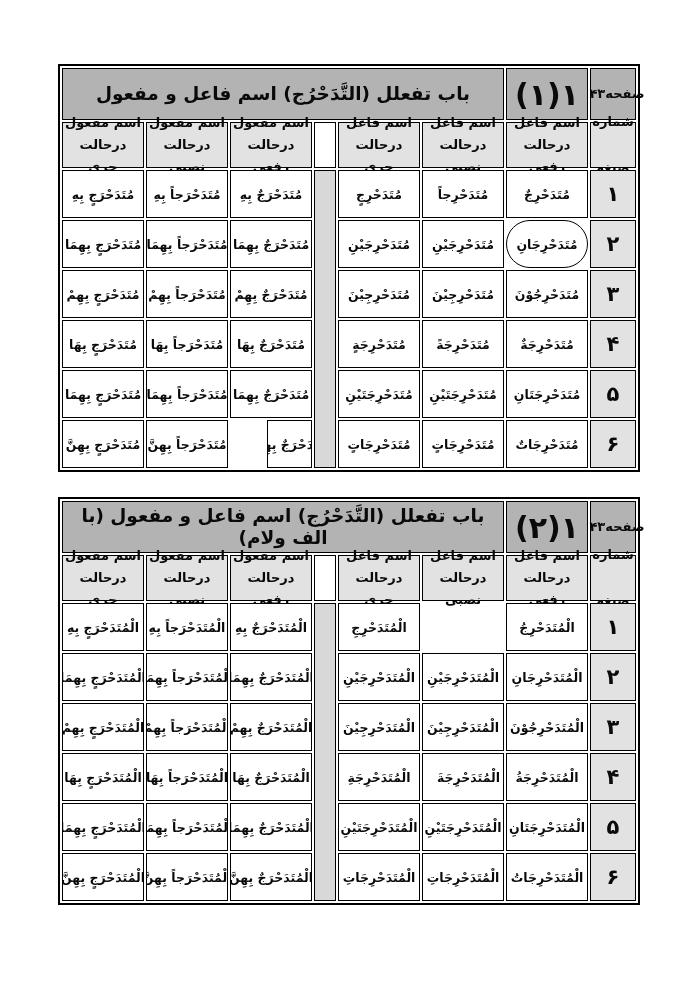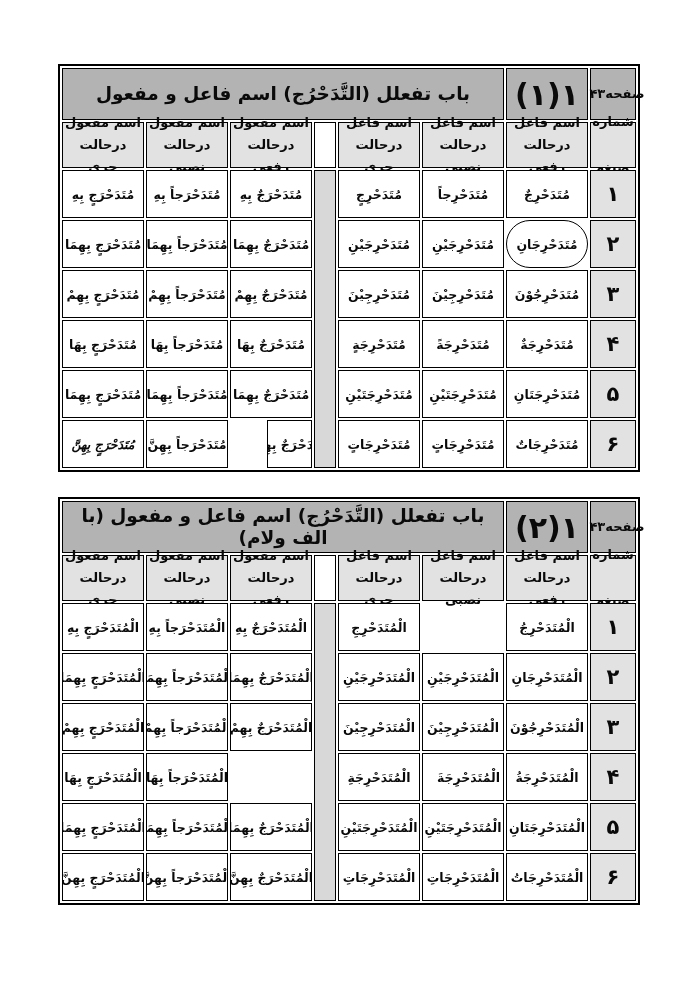--- a/index.html
+++ b/index.html
@@ -143,21 +143,21 @@
     <div class="cell word-cell" style="grid-area: 7 / 4;">مُتَدَحْرِجَتَيْنِ</div>
     <div class="cell word-cell" style="grid-area: 7 / 6;">مُتَدَحْرَجٌ بِهِمَا</div>
     <div class="cell word-cell" style="grid-area: 7 / 7;">مُتَدَحْرَجاً بِهِمَا</div>
     <div class="cell word-cell" style="grid-area: 7 / 8;">مُتَدَحْرَجٍ بِهِمَا</div>
     <div class="cell shade num-cell" style="grid-area: 8 / 1;">۶</div>
     <div class="cell word-cell" style="grid-area: 8 / 2;">مُتَدَحْرِجَاتٌ</div>
     <div class="cell word-cell" style="grid-area: 8 / 3;">مُتَدَحْرِجَاتٍ</div>
     <div class="cell word-cell" style="grid-area: 8 / 4;">مُتَدَحْرِجَاتٍ</div>
     <div class="cell word-cell" style="grid-area: 8 / 6; margin-left: 37px;">مُتَدَحْرَجٌ بِهِنَّ</div>
     <div class="cell word-cell" style="grid-area: 8 / 7;">مُتَدَحْرَجاً بِهِنَّ</div>
-    <div class="cell word-cell" style="grid-area: 8 / 8; font-style: italic;">مُتَدَحْرَجٍ بِهِنَّ</div>
+    <div class="cell word-cell" style="grid-area: 8 / 8;">مُتَدَحْرَجٍ بِهِنَّ</div>
     <div class="cell divider-gray" style="grid-area: 3 / 5 / span 6;"></div>
   </section>
 
 <section class="grammar-table t2">
   <div class="cell titlebar corner">
     <span>صفحه</span>
     <span>۱۴۳</span>
   </div>
   <div class="cell titlebar index-cell">۱(۲)</div>
   <div class="cell titlebar title-cell">باب تفعلل (التَّدَحْرُج) اسم فاعل و مفعول (با الف ولام)</div>
@@ -208,20 +208,21 @@
     <div class="cell word-cell" style="grid-area: 5 / 2;">الْمُتَدَحْرِجُوْنَ</div>
     <div class="cell word-cell" style="grid-area: 5 / 3;">الْمُتَدَحْرِجِيْنَ</div>
     <div class="cell word-cell" style="grid-area: 5 / 4;">الْمُتَدَحْرِجِيْنَ</div>
     <div class="cell word-cell" style="grid-area: 5 / 6;">الْمُتَدَحْرَجٌ بِهِمْ</div>
     <div class="cell word-cell" style="grid-area: 5 / 7;">الْمُتَدَحْرَجاً بِهِمْ</div>
     <div class="cell word-cell" style="grid-area: 5 / 8;">الْمُتَدَحْرَجٍ بِهِمْ</div>
     <div class="cell shade num-cell" style="grid-area: 6 / 1;">۴</div>
     <div class="cell word-cell" style="grid-area: 6 / 2;">الْمُتَدَحْرِجَةُ</div>
     <div class="cell word-cell" style="grid-area: 6 / 3; padding-left: 11px;">الْمُتَدَحْرِجَةَ</div>
     <div class="cell word-cell" style="grid-area: 6 / 4;">الْمُتَدَحْرِجَةِ</div>
+    <div class="cell word-cell" style="grid-area: 6 / 6;">الْمُتَدَحْرَجٌ بِهَا</div>
     <div class="cell word-cell" style="grid-area: 6 / 7;">الْمُتَدَحْرَجاً بِهَا</div>
     <div class="cell word-cell" style="grid-area: 6 / 8;">الْمُتَدَحْرَجٍ بِهَا</div>
     <div class="cell shade num-cell" style="grid-area: 7 / 1;">۵</div>
     <div class="cell word-cell" style="grid-area: 7 / 2;">الْمُتَدَحْرِجَتَانِ</div>
     <div class="cell word-cell" style="grid-area: 7 / 3;">الْمُتَدَحْرِجَتَيْنِ</div>
     <div class="cell word-cell" style="grid-area: 7 / 4;">الْمُتَدَحْرِجَتَيْنِ</div>
     <div class="cell word-cell" style="grid-area: 7 / 6;">الْمُتَدَحْرَجٌ بِهِمَا</div>
     <div class="cell word-cell" style="grid-area: 7 / 7;">الْمُتَدَحْرَجاً بِهِمَا</div>
     <div class="cell word-cell" style="grid-area: 7 / 8;">الْمُتَدَحْرَجٍ بِهِمَا</div>
     <div class="cell shade num-cell" style="grid-area: 8 / 1;">۶</div>

